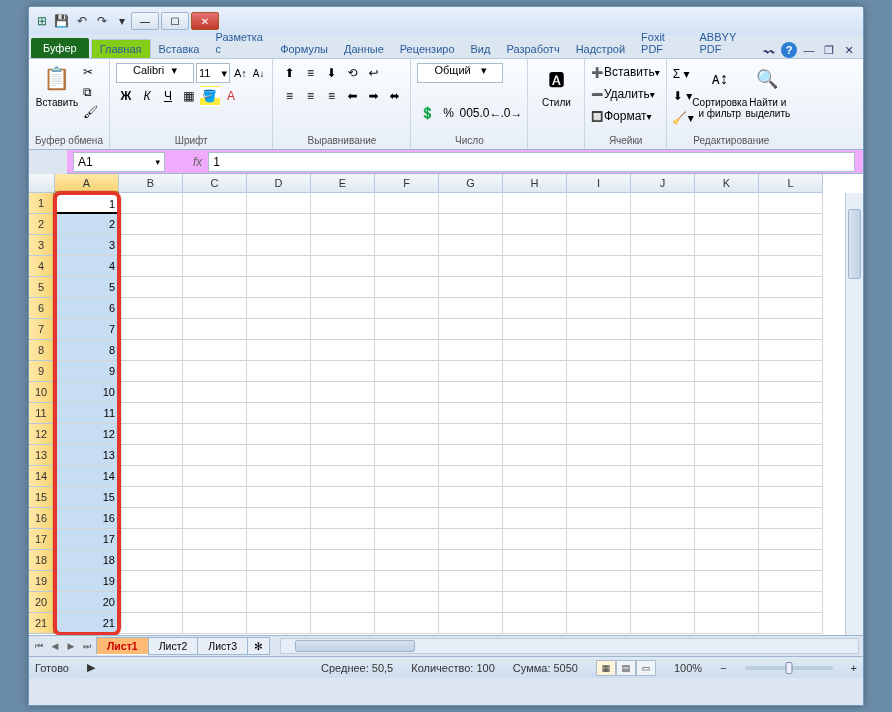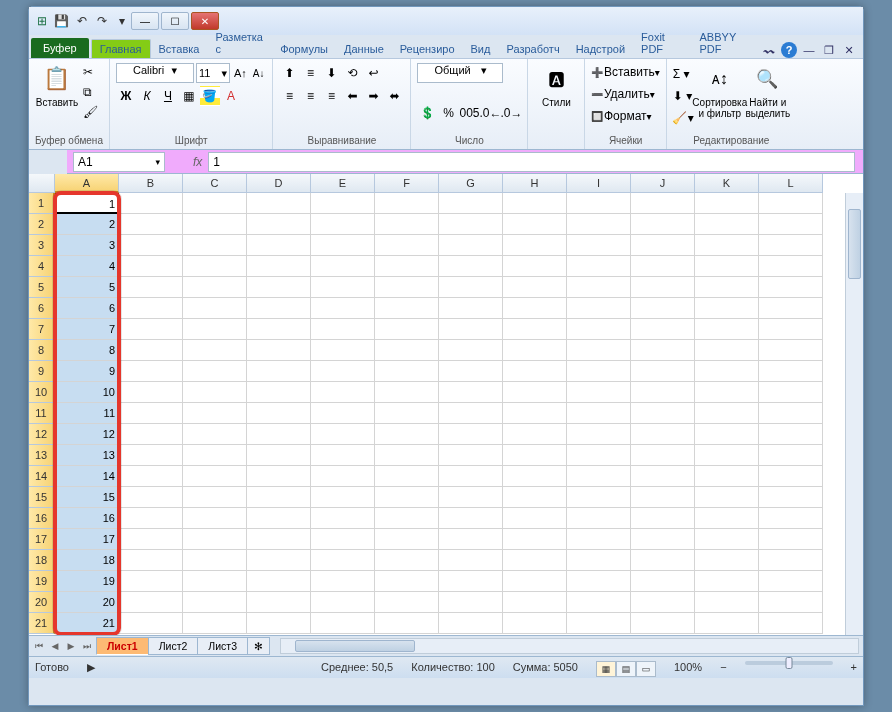--- a/index.html
+++ b/index.html
@@ -53,21 +53,21 @@
 .vscroll { position:absolute; right:0; top:19px; bottom:0; width:18px; background:#e7eef7; border-left:1px solid #c0cdda; }
 .vscroll .thumb { position:absolute; top:16px; left:2px; right:2px; height:70px; background:linear-gradient(90deg,#d7e2ee,#bfd1e3); border:1px solid #9fb5ce; border-radius:2px; }
 .sheettabs { height:21px; background:#dce6f1; border-top:1px solid #9db7d1; display:flex; align-items:center; font-size:11px; }
 .navbtns { display:flex; padding:0 2px; }
 .navbtns span { width:16px; height:16px; display:flex; align-items:center; justify-content:center; color:#666; font-size:9px; }
 .stab { padding:2px 10px; border:1px solid #9db7d1; background:#e8eef6; margin-left:-1px; font-size:10.5px; }
 .stab.active { background:#fdba74; font-weight:bold; border-bottom-color:#fff; }
 .stab.red { color:#c00; }
 .hscroll { flex:1; margin:0 4px 0 10px; height:16px; background:#e7eef7; border:1px solid #c0cdda; position:relative; }
 .hscroll .thumb { position:absolute; left:14px; top:1px; bottom:1px; width:120px; background:linear-gradient(#d7e2ee,#bfd1e3); border:1px solid #9fb5ce; border-radius:2px; }
-.status { height:22px; background:linear-gradient(#dfe8f2,#cddef0); border-top:1px solid #9db7d1; display:flex; font-size:11px; color:#333; padding:4px 6px; gap:18px; }
+.status { height:22px; background:linear-gradient(#dfe8f2,#cddef0); border-top:1px solid #9db7d1; display:flex; align-items:center; font-size:11px; color:#333; padding:4px 6px; gap:18px; }
 .status .spacer { flex:1; }
 .viewbtns { display:flex; gap:0; }
 .viewbtns span { width:20px; height:16px; border:1px solid #abc; display:flex; align-items:center; justify-content:center; font-size:9px; background:#eef4fa; }
 .zslider { width:88px; height:4px; background:#bcd; position:relative; border-radius:2px; }
 .zslider .h { position:absolute; left:50%; top:-4px; width:7px; height:12px; background:#eef; border:1px solid #789; border-radius:2px; transform:translateX(-50%); }
 .help { width:16px;height:16px;border-radius:50%;background:#2b7cd3;color:#fff;display:flex;align-items:center;justify-content:center;font-size:11px;font-weight:bold; }
 </style>
 </head>
 <body>
 

